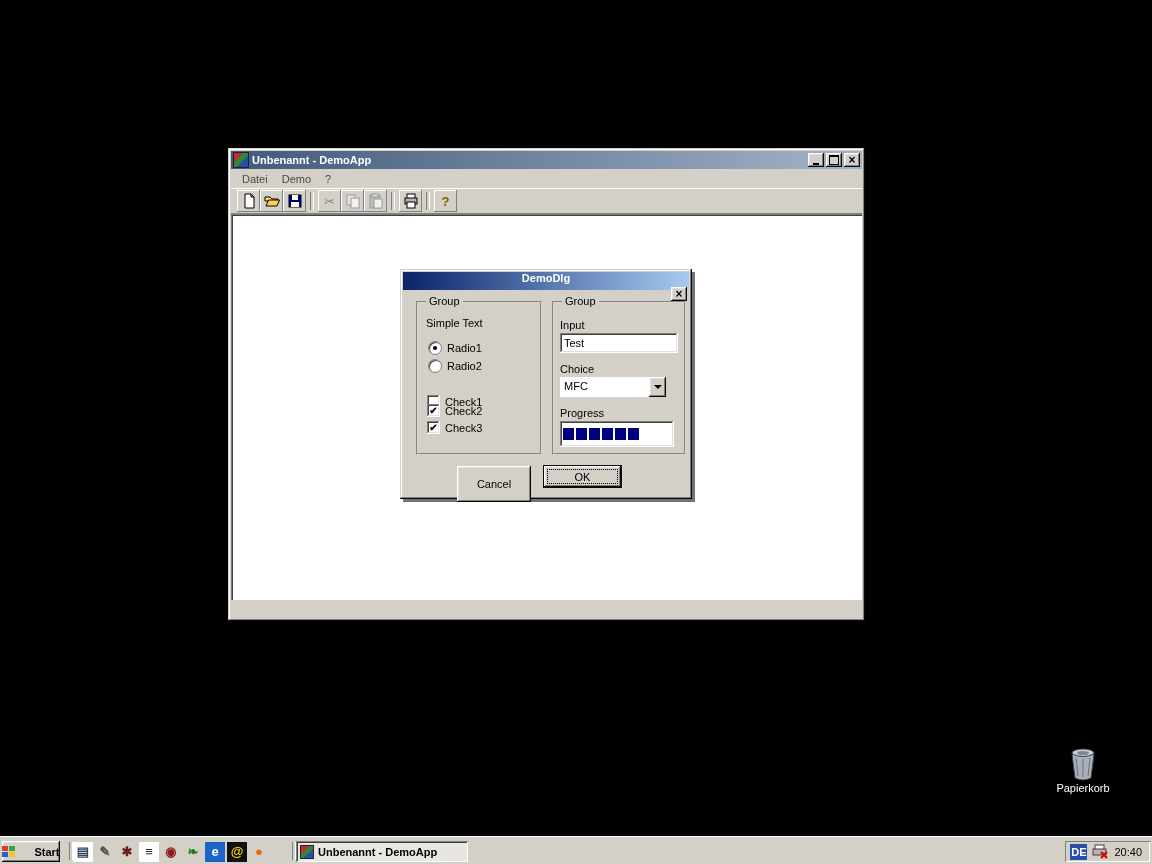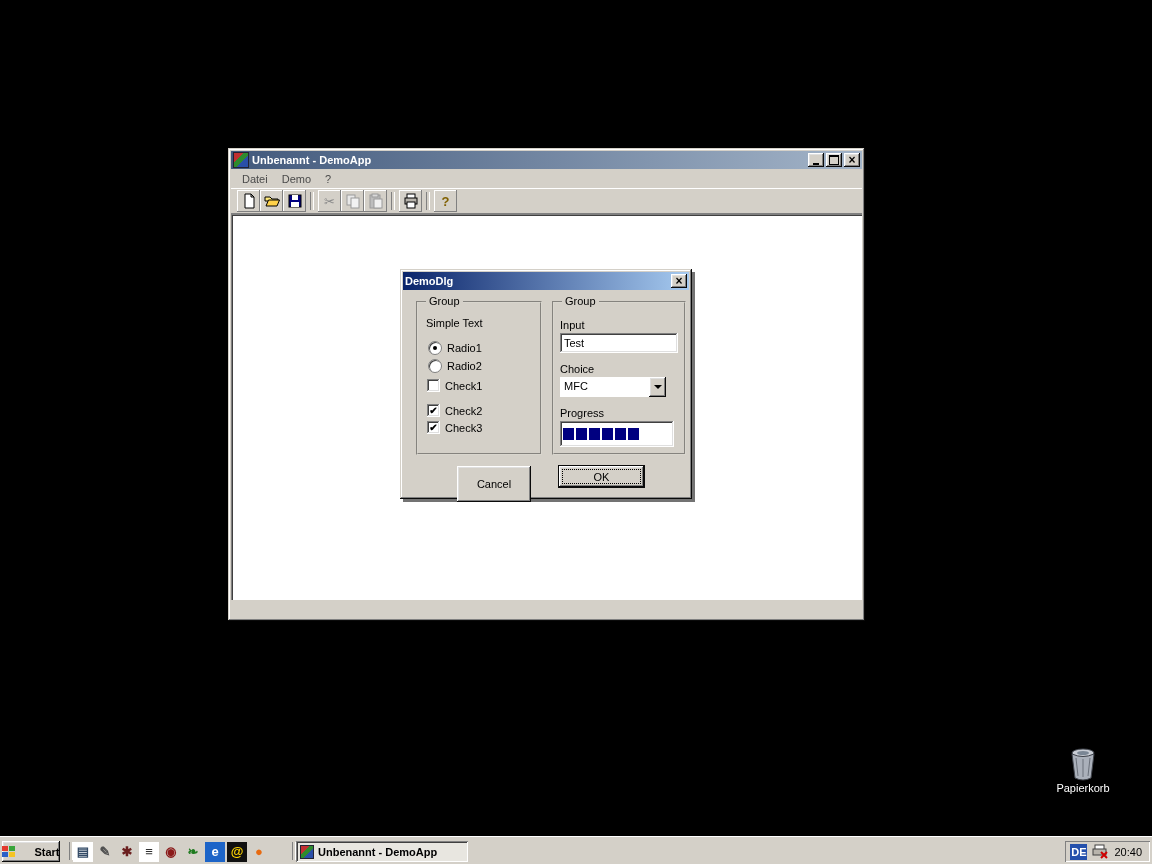--- a/index.html
+++ b/index.html
@@ -9,21 +9,21 @@
   .face{background:#d4d0c8;}
   .frame{box-shadow: inset -1px -1px #0a0a0a, inset 1px 1px #d4d0c8, inset -2px -2px #808080, inset 2px 2px #fff;}
   .btn{background:#d4d0c8; box-shadow: inset -1px -1px #0a0a0a, inset 1px 1px #fff, inset -2px -2px #808080, inset 2px 2px #dfdfdf;}
   .btn-light{box-shadow: inset -1px -1px #808080, inset 1px 1px #fff;}
   .pressed{box-shadow: inset 1px 1px #808080, inset -1px -1px #fff, inset 2px 2px #404040;}
   .sunken{background:#fff; box-shadow: inset -1px -1px #fff, inset 1px 1px #808080, inset -2px -2px #dfdfdf, inset 2px 2px #404040;}
   .sunken-light{box-shadow: inset 1px 1px #808080, inset -1px -1px #fff;}
   .titlebar{position:absolute;left:3px;right:3px;top:3px;height:18px;display:flex;align-items:center;
             padding:0 2px;gap:3px;color:#fff;font-weight:bold;}
   .tb-inactiveish{background:linear-gradient(90deg,#42597c,#a3b4c8);}
-  .tb-active{background:linear-gradient(90deg,#0a246a,#a6caf0);}
+  .tb-active{background:linear-gradient(90deg,#0a246a,#a6caf0);flex-direction:column;}
   .cap-btns{margin-left:auto;display:flex;gap:2px;}
   .cap-btn{width:16px;height:14px;display:flex;align-items:center;justify-content:center;}
   .glyph-min{width:6px;height:2px;background:#000;margin-top:7px;}
   .glyph-max{width:8px;height:7px;border:1px solid #000;border-top-width:2px;}
   .glyph-x{font-size:12px;font-weight:bold;line-height:10px;color:#000;}
   .app-icon{width:14px;height:14px;display:inline-block;border:1px solid #223;
             background:linear-gradient(135deg,#c03030 0 34%,#2e8a2e 34% 60%,#2a4fa8 60%);}
   .menu-item{padding:1px 7px;color:#4a4a4a;}
   .tbtn{width:23px;height:22px;display:flex;align-items:center;justify-content:center;}
   .tsep{width:2px;height:18px;border-left:1px solid #808080;border-right:1px solid #fff;margin:0 4px;}
@@ -158,21 +158,21 @@
       </span>
       <span>Radio1</span>
     </span>
     <span class="radio-row" style="left:10px;top:56px;">
       <span class="radio-circ">
         
       </span>
       <span>Radio2</span>
     </span>
 
-    <span class="check-row" style="left:9px;top:76px;">
+    <span class="check-row" style="left:9px;top:92px;">
       <span class="checkbox">
         
       </span>
       <span>Check1</span>
     </span>
     <span class="check-row" style="left:9px;top:101px;">
       <span class="checkbox">
         <span>✔</span>
       </span>
       <span>Check2</span>
@@ -206,21 +206,21 @@
         <span class="pb-block" style="background: rgb(0, 0, 128);"></span>
         <span class="pb-block" style="background: rgb(0, 0, 128);"></span>
         <span class="pb-block" style="background: rgb(0, 0, 128);"></span>
         <span class="pb-block" style="background: rgb(0, 0, 128);"></span>
       </div>
   </div>
 
   <div class="dlg-btn btn" style="left:57px;top:197px;width:74px;height:36px;">
     <span>Cancel</span>
   </div>
-  <div class="dlg-btn face default-outline" style="left:159px;top:197px;width:85px;height:21px;">
+  <div class="dlg-btn face default-outline" style="left:144px;top:197px;width:77px;height:21px;">
     <span class="focus-dots"></span>
     <span>OK</span>
   </div>
 </div>
 
 <div class="desk-icon" style="left:1045px;top:746px;">
   <svg width="34" height="36" style="display:block;margin:0 auto;">
     <ellipse cx="17" cy="7" rx="11" ry="4" fill="#c8ccd4" stroke="#40444c"></ellipse>
     <path d="M6 8 L9 32 Q17 36 25 32 L28 8 Q17 13 6 8 z" fill="#aab0ba" stroke="#40444c"></path>
     <path d="M10 12 L12 30 M17 13 L17 31 M24 12 L22 30" stroke="#6a707a" fill="none"></path>

